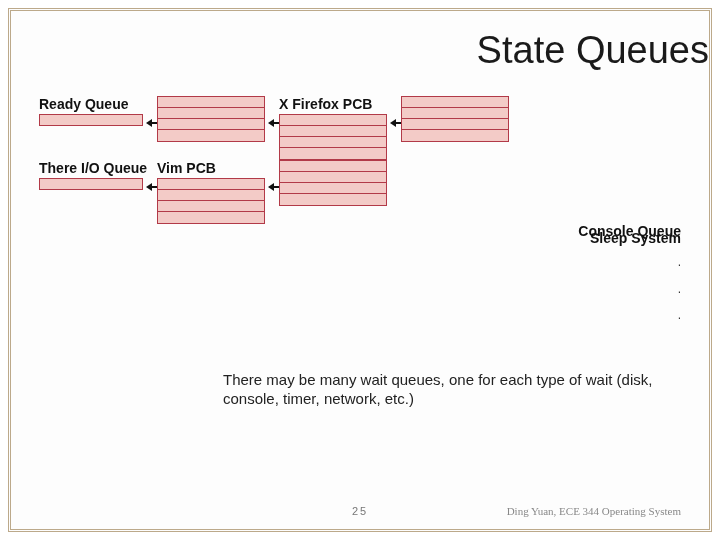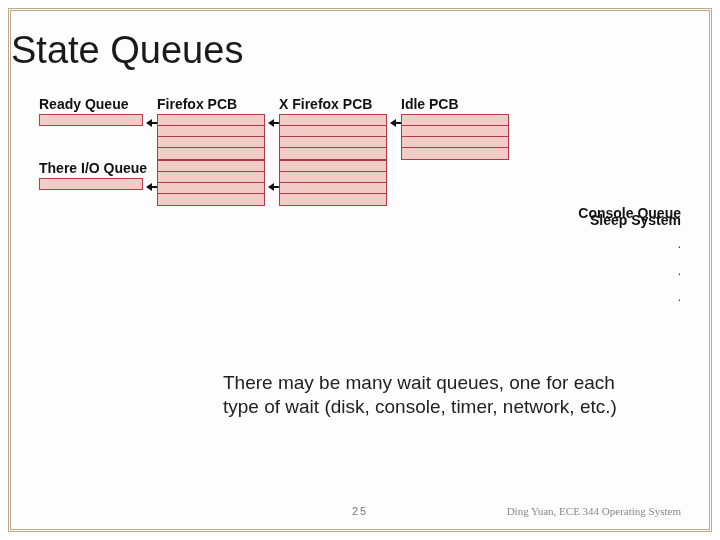--- a/index.html
+++ b/index.html
@@ -11,21 +11,21 @@
     position: relative;
     overflow: hidden;
   }
   .slide {
     position: absolute;
     inset: 8px;
     border: 3px double #bca98a;
     background: #fdfdfd;
   }
   .title {
-    text-align: left;
+    text-align: right;
     font-size: 38px;
     font-weight: 400;
     color: #1a1a1a;
     margin-top: 18px;
     margin-bottom: 24px;
   }
   .queues-area {
     padding: 0 28px;
   }
   .queue-row {
@@ -114,21 +114,21 @@
     color: #333;
     line-height: 2.2;
     margin-left: 52px;
     margin-top: 4px;
   }
   .note {
     position: absolute;
     left: 212px;
     top: 360px;
     width: 430px;
-    font-size: 19px;
+    font-size: 15px;
     color: #222;
     line-height: 1.25;
   }
   .footer {
     position: absolute;
     bottom: 12px;
     left: 0; right: 0;
     display: flex;
     justify-content: flex-end;
     padding: 0 28px;
@@ -158,21 +158,20 @@
   <div class="queues-area">
 
     <div class="queue-row">
       <div class="queue-head">
         <div class="queue-head-label">Ready Queue</div>
         <div class="queue-head-box"></div>
       </div>
       <span class="conn" style="left:112px;width:12px;"></span>
 
       <div class="pcb-col">
-        <div class="pcb-label">Firefox PCB</div>
         <div class="pcb-box">
           <div class="pcb-slot"></div>
           <div class="pcb-slot"></div>
           <div class="pcb-slot"></div>
           <div class="pcb-slot"></div>
         </div>
       </div>
       <span class="conn" style="left:234px;width:12px;"></span>
 
       <div class="pcb-col">
@@ -180,38 +179,38 @@
         <div class="pcb-box">
           <div class="pcb-slot"></div>
           <div class="pcb-slot"></div>
           <div class="pcb-slot"></div>
           <div class="pcb-slot"></div>
         </div>
       </div>
       <span class="conn" style="left:356px;width:12px;"></span>
 
       <div class="pcb-col">
-        <div class="pcb-label">Idle PCB</div>
         <div class="pcb-box">
           <div class="pcb-slot"></div>
           <div class="pcb-slot"></div>
           <div class="pcb-slot"></div>
           <div class="pcb-slot"></div>
         </div>
       </div>
     </div>
 
     <div class="queue-row">
       <div class="queue-head">
         <div class="queue-head-label">There I/O Queue</div>
         <div class="queue-head-box"></div>
       </div>
       <span class="conn" style="left:112px;width:12px;"></span>
 
       <div class="pcb-col">
+        <div class="pcb-label">Vim PCB</div>
         <div class="pcb-box">
           <div class="pcb-slot"></div>
           <div class="pcb-slot"></div>
           <div class="pcb-slot"></div>
           <div class="pcb-slot"></div>
         </div>
       </div>
       <span class="conn" style="left:234px;width:12px;"></span>
 
       <div class="pcb-col">

